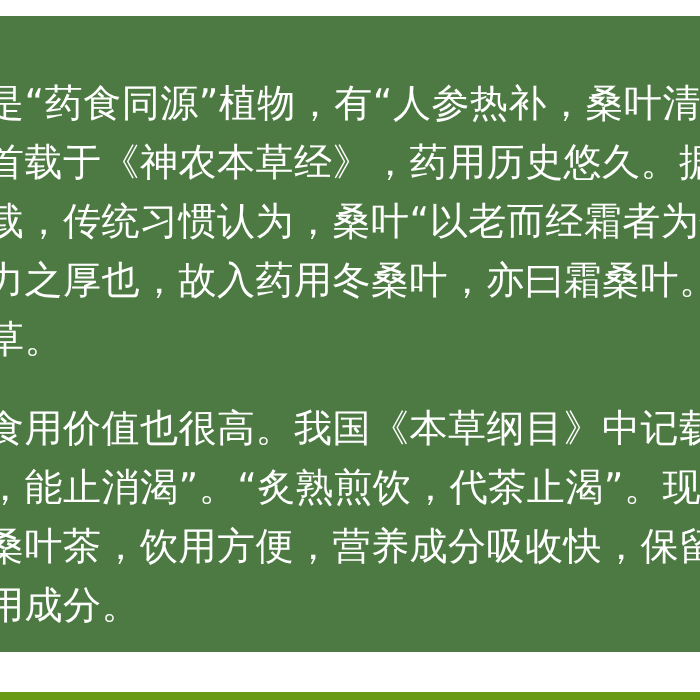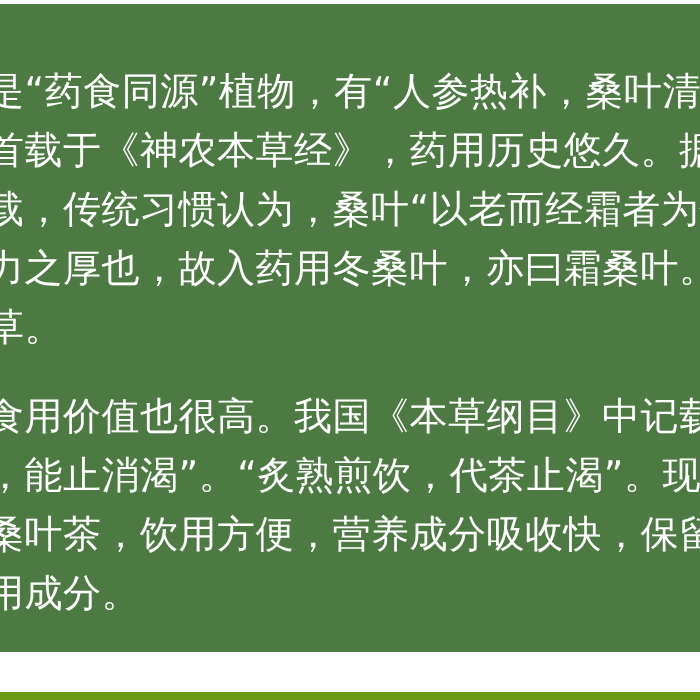--- a/index.html
+++ b/index.html
@@ -30,21 +30,21 @@
     top: 0;
     width: 700px;
     height: 4px;
     background: #ffffff;
   }
 
   
   .green-panel {
     position: absolute;
     left: 0;
-    top: 4px;
+    top: 16px;
     width: 700px;
     height: 648px;
     background: #4d7a42;
     overflow: hidden;
   }
 
   
   .text-block {
     position: absolute;
     left: -14px;

